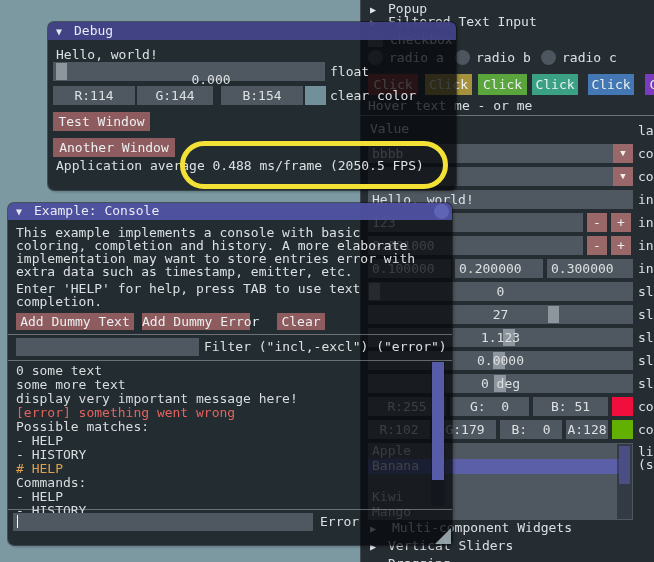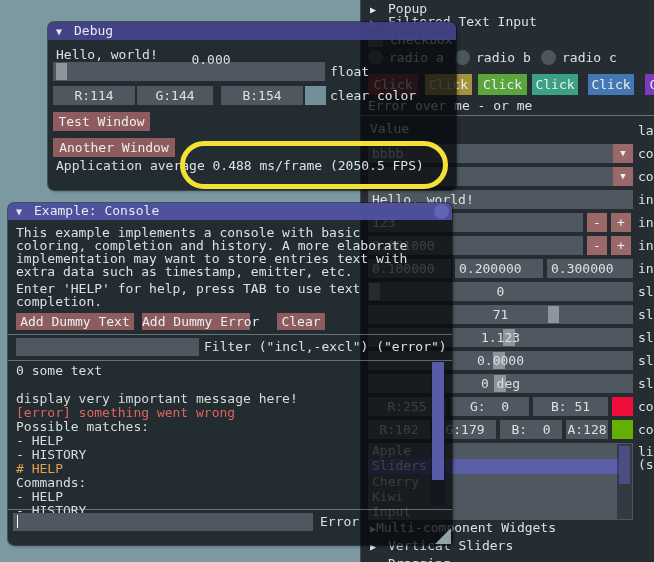--- a/index.html
+++ b/index.html
@@ -47,21 +47,21 @@
     <div class="circle" style="left:181px;top:50px;width:15px;height:15px;"></div>
     <span class="t" style="left:202px;top:51px;">radio c</span>
 
     <div class="btn" style="left: 8px; top: 74px; width: 50px; height: 21px; line-height: 21px; background: rgb(143, 52, 52);">Click</div>
     <div class="btn" style="left: 65px; top: 74px; width: 47px; height: 21px; line-height: 21px; background: rgb(166, 145, 60);">Click</div>
     <div class="btn" style="left: 118px; top: 74px; width: 49px; height: 21px; line-height: 21px; background: rgb(90, 165, 60);">Click</div>
     <div class="btn" style="left: 172px; top: 74px; width: 46px; height: 21px; line-height: 21px; background: rgb(58, 161, 132);">Click</div>
     <div class="btn" style="left: 228px; top: 74px; width: 46px; height: 21px; line-height: 21px; background: rgb(67, 120, 181);">Click</div>
     <div class="btn" style="left: 285px; top: 74px; width: 48px; height: 21px; line-height: 21px; background: rgb(122, 59, 191);">Click</div>
 
-    <span class="t" style="left:8px;top:99px;">Error over me - or me</span>
+    <span class="t" style="left:8px;top:99px;">Hover text me - or me</span>
     <div class="sep" style="left:0;top:115px;width:294px;"></div>
 
     <span class="t" style="left:10px;top:122px;">Value</span>
     <span class="t" style="left:278px;top:124px;">label</span>
 
     <div class="frame" style="left:8px;top:144px;width:265px;height:19px;"></div>
     <span class="t" style="left:12px;top:147px;">bbbb</span>
     <div class="smallbtn" style="left:253px;top:144px;width:20px;height:19px;font-size:9px;">▼</div>
     <span class="t" style="left:278px;top:147px;">combo</span>
 
@@ -94,21 +94,21 @@
     <span class="t" style="left:191px;top:262px;">0.300000</span>
     <span class="t" style="left:278px;top:262px;">input float3</span>
 
     <div class="frame" style="left:8px;top:282px;width:265px;height:19px;"></div>
     <div class="grab" style="left:9px;top:283px;width:11px;height:17px;"></div>
     <div class="num abs" style="left:8px;top:282px;width:265px;">0</div>
     <span class="t" style="left:278px;top:285px;">slider int</span>
 
     <div class="frame" style="left:8px;top:305px;width:265px;height:19px;"></div>
     <div class="grab" style="left:188px;top:306px;width:11px;height:17px;"></div>
-    <div class="num abs" style="left:8px;top:305px;width:265px;">71</div>
+    <div class="num abs" style="left:8px;top:305px;width:265px;">27</div>
     <span class="t" style="left:278px;top:308px;">slider float</span>
 
     <div class="frame" style="left:8px;top:328px;width:265px;height:19px;"></div>
     <div class="grab" style="left:143px;top:329px;width:12px;height:17px;"></div>
     <div class="num abs" style="left:8px;top:328px;width:265px;">1.123</div>
     <span class="t" style="left:278px;top:331px;">slider log float</span>
 
     <div class="frame" style="left:8px;top:351px;width:265px;height:19px;"></div>
     <div class="grab" style="left:133px;top:352px;width:12px;height:17px;"></div>
     <div class="num abs" style="left:8px;top:351px;width:265px;">0.0000</div>
@@ -127,49 +127,48 @@
 
     <div class="frame num" style="left:8px;top:420px;width:62px;height:19px;">R:102</div>
     <div class="frame num" style="left:74px;top:420px;width:62px;height:19px;">G:179</div>
     <div class="frame num" style="left:140px;top:420px;width:62px;height:19px;">B:  0</div>
     <div class="frame num" style="left:206px;top:420px;width:42px;height:19px;">A:128</div>
     <div class="swatch" style="left: 252px; top: 420px; width: 21px; height: 19px; background: rgb(98, 177, 2);"></div>
     <span class="t" style="left:278px;top:423px;">color 2</span>
 
     <div class="frame" style="left:8px;top:443px;width:265px;height:77px;">
       <div class="lbitem" style="top:1px;">Apple</div>
-      <div class="lbitem selected" style="top:16px;">Sliders</div>
-      <div class="lbitem" style="top:32px;">Cherry</div>
+      <div class="lbitem selected" style="top:16px;">Banana</div>
       <div class="lbitem" style="top:47px;">Kiwi</div>
-      <div class="lbitem" style="top:62px;">Input</div>
+      <div class="lbitem" style="top:62px;">Mango</div>
       <div class="sbtrack" style="right:1px;top:1px;width:15px;height:75px;">
         <div class="sbgrab" style="left:2px;top:2px;width:11px;height:38px;background:#4a4e82;"></div>
       </div>
     </div>
     <span class="t" style="left:278px;top:445px;">listbox</span>
     <span class="t" style="left:278px;top:458px;">(single select)</span>
 
     <span class="arrow" style="left:10px;top:523px;">▶</span>
-    <span class="t" style="left:16px;top:521px;">Multi-component Widgets</span>
+    <span class="t" style="left:32px;top:521px;">Multi-component Widgets</span>
     <span class="arrow" style="left:10px;top:541px;">▶</span>
     <span class="t" style="left:28px;top:539px;">Vertical Sliders</span>
     <span class="arrow" style="left:10px;top:559px;">▶</span>
     <span class="t" style="left:28px;top:557px;">Dragging</span>
   </div>
 
   <div class="window" style="left:48px;top:22px;width:408px;height:168px;">
     <div class="titlebar" style="height:18px;background:rgba(70,71,146,0.87);">
       <span class="arrow" style="left:8px;top:4px;">▼</span>
       <span class="t" style="left:26px;top:2px;color:#e8eaf5;">Debug</span>
     </div>
     <span class="t" style="left:8px;top:26px;">Hello, world!</span>
 
     <div class="frame" style="left:5px;top:40px;width:272px;height:19px;"></div>
     <div class="grab" style="left:8px;top:41px;width:11px;height:17px;"></div>
-    <div class="num abs" style="left:5px;top:28px;width:316px;text-align:center;">0.000</div>
+    <div class="num abs" style="left:5px;top:48px;width:316px;text-align:center;">0.000</div>
     <span class="t" style="left:282px;top:43px;">float</span>
 
     <div class="frame num" style="left:5px;top:64px;width:82px;height:19px;">R:114</div>
     <div class="frame num" style="left:89px;top:64px;width:76px;height:19px;">G:144</div>
     <div class="frame num" style="left:173px;top:64px;width:82px;height:19px;">B:154</div>
     <div class="swatch" style="left: 257px; top: 64px; width: 21px; height: 19px; background: rgb(114, 144, 154);"></div>
     <span class="t" style="left:282px;top:67px;">clear color</span>
 
     <div class="btn" style="left:5px;top:90px;width:97px;height:19px;line-height:19px;">Test Window</div>
     <div class="btn" style="left:5px;top:116px;width:122px;height:19px;line-height:19px;">Another Window</div>
@@ -179,35 +178,36 @@
 
   <div class="window" style="left:8px;top:203px;width:444px;height:342px;">
     <div class="titlebar" style="height:17px;background:rgba(83,85,170,0.9);">
       <span class="arrow" style="left:8px;top:3px;">▼</span>
       <span class="t" style="left:26px;top:1px;color:#e8eaf5;">Example: Console</span>
       <div class="circle" style="left:426px;top:1px;width:15px;height:15px;background:#5f64b4;"></div>
     </div>
 
     <span class="t" style="left:8px;top:23px;">This example implements a console with basic</span>
     <span class="t" style="left:8px;top:36px;">coloring, completion and history. A more elaborate</span>
-    <span class="t" style="left:8px;top:49px;">implementation may want to store entries text with</span>
+    <span class="t" style="left:8px;top:49px;">implementation may want to store entries error with</span>
     <span class="t" style="left:8px;top:62px;">extra data such as timestamp, emitter, etc.</span>
     <span class="t" style="left:8px;top:79px;">Enter 'HELP' for help, press TAB to use text</span>
     <span class="t" style="left:8px;top:92px;">completion.</span>
 
     <div class="btn" style="left:8px;top:110px;width:118px;height:17px;line-height:17px;">Add Dummy Text</div>
     <div class="btn" style="left:134px;top:110px;width:108px;height:17px;line-height:17px;">Add Dummy Error</div>
     <div class="btn" style="left:269px;top:110px;width:48px;height:17px;line-height:17px;">Clear</div>
 
     <div class="sep" style="left:0;top:131px;width:444px;"></div>
     <div class="frame" style="left:8px;top:135px;width:183px;height:18px;"></div>
     <span class="t" style="left:196px;top:137px;">Filter ("incl,-excl") ("error")</span>
     <div class="sep" style="left:0;top:157px;width:444px;"></div>
 
     <span class="t" style="left: 8px; top: 161px; color: rgb(217, 221, 224);">0 some text</span>
+    <span class="t" style="left: 8px; top: 175px; color: rgb(217, 221, 224);">some more text</span>
     <span class="t" style="left: 8px; top: 189px; color: rgb(217, 221, 224);">display very important message here!</span>
     <span class="t" style="left: 8px; top: 203px; color: rgb(228, 99, 94);">[error] something went wrong</span>
     <span class="t" style="left: 8px; top: 217px; color: rgb(217, 221, 224);">Possible matches:</span>
     <span class="t" style="left: 8px; top: 231px; color: rgb(217, 221, 224);">- HELP</span>
     <span class="t" style="left: 8px; top: 245px; color: rgb(217, 221, 224);">- HISTORY</span>
     <span class="t" style="left: 8px; top: 259px; color: rgb(223, 161, 79);"># HELP</span>
     <span class="t" style="left: 8px; top: 273px; color: rgb(217, 221, 224);">Commands:</span>
     <span class="t" style="left: 8px; top: 287px; color: rgb(217, 221, 224);">- HELP</span>
     <span class="t" style="left: 8px; top: 301px; color: rgb(217, 221, 224);">- HISTORY</span>
 

